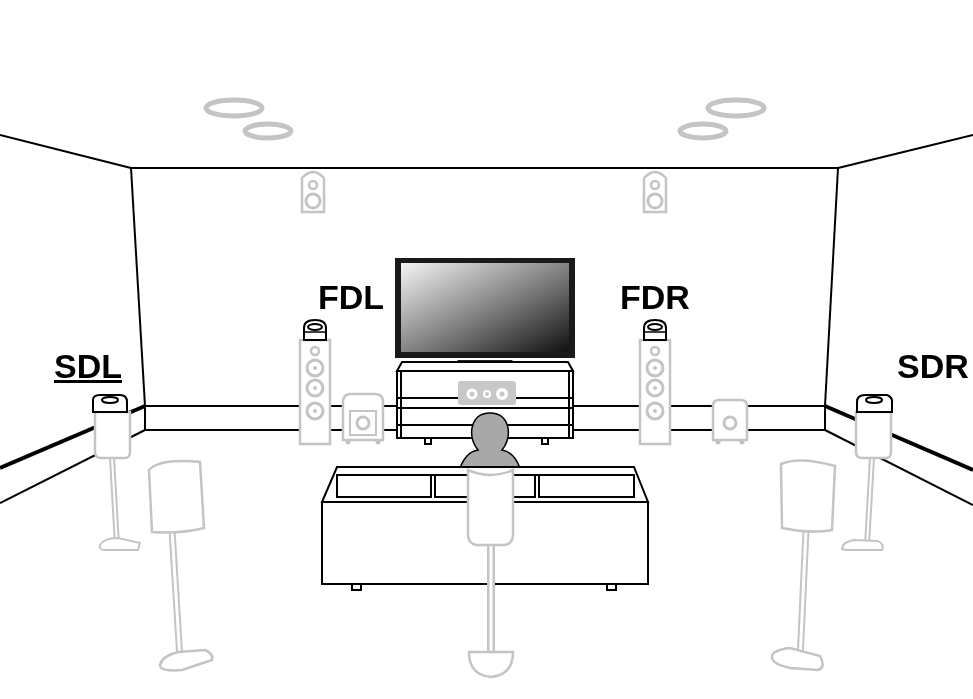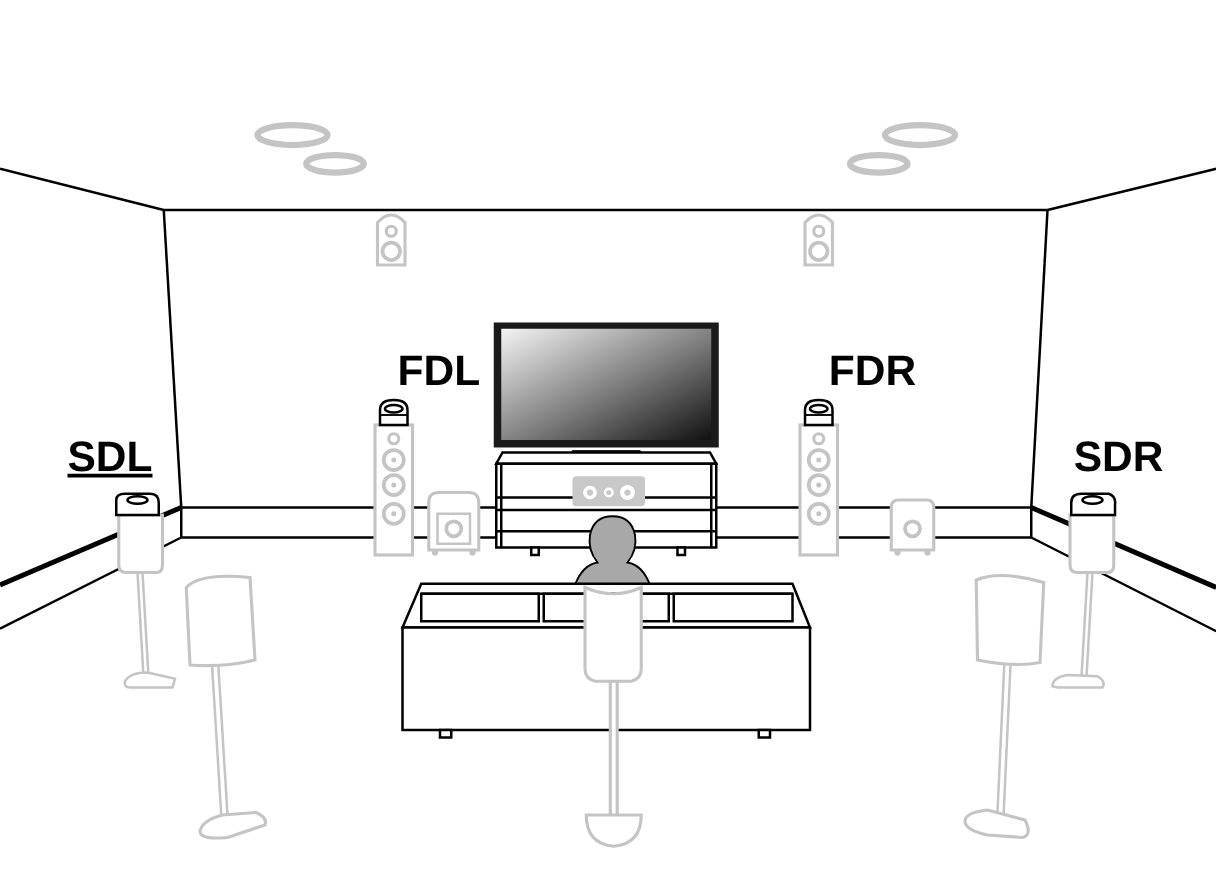--- a/index.html
+++ b/index.html
@@ -180,15 +180,15 @@
   </g>
   <g>
     <path d="M806 530 L800 660" stroke="#c4c4c4" stroke-width="7"></path>
     <path d="M806 530 L800 660" stroke="#fff" stroke-width="3"></path>
     <path d="M772 657 Q772 650 790 648 L820 656 Q826 668 818 670 L790 668 Q772 664 772 657 Z" fill="#fff" stroke="#c4c4c4" stroke-width="2.5"></path>
     <path class="spk" d="M781 464 Q800 456 835 466 L832 530 Q812 534 782 528 Z"></path>
   </g>
 </svg>
 
 <div class="label" style="left:282px; top:280px;margin-left:36px;">FDL</div>
-<div class="label" style="left:620px; top:280px;margin-left:43px;">FDR</div>
+<div class="label" style="left:620px; top:280px;">FDR</div>
 <div class="label" style="left:54px; top:349px;text-decoration:underline;">SDL</div>
-<div class="label" style="left:859px; top:349px;text-align:right;">SDR</div>
+<div class="label" style="left:897px; top:349px;text-align:right;">SDR</div>
 
 </body></html>

